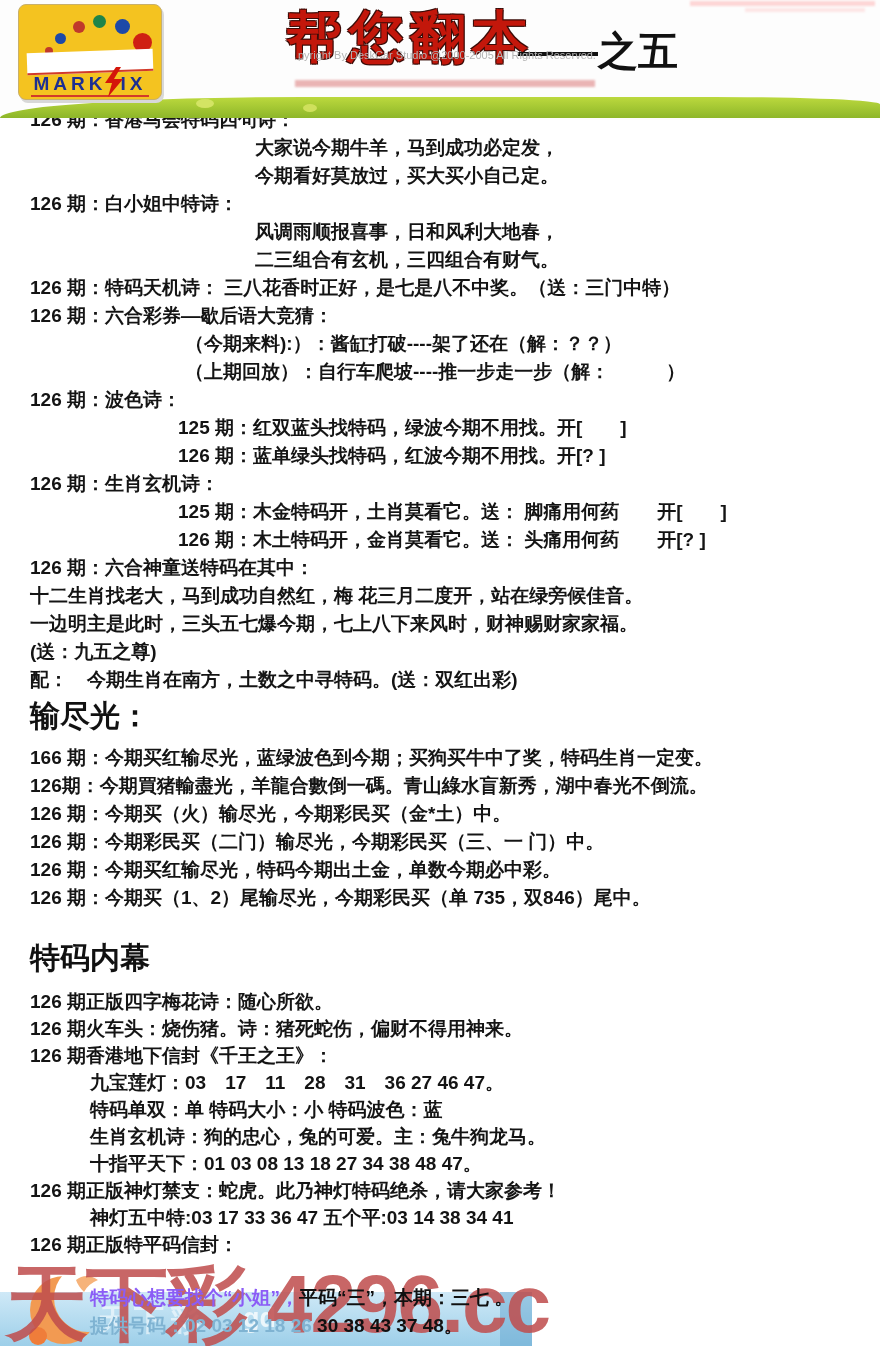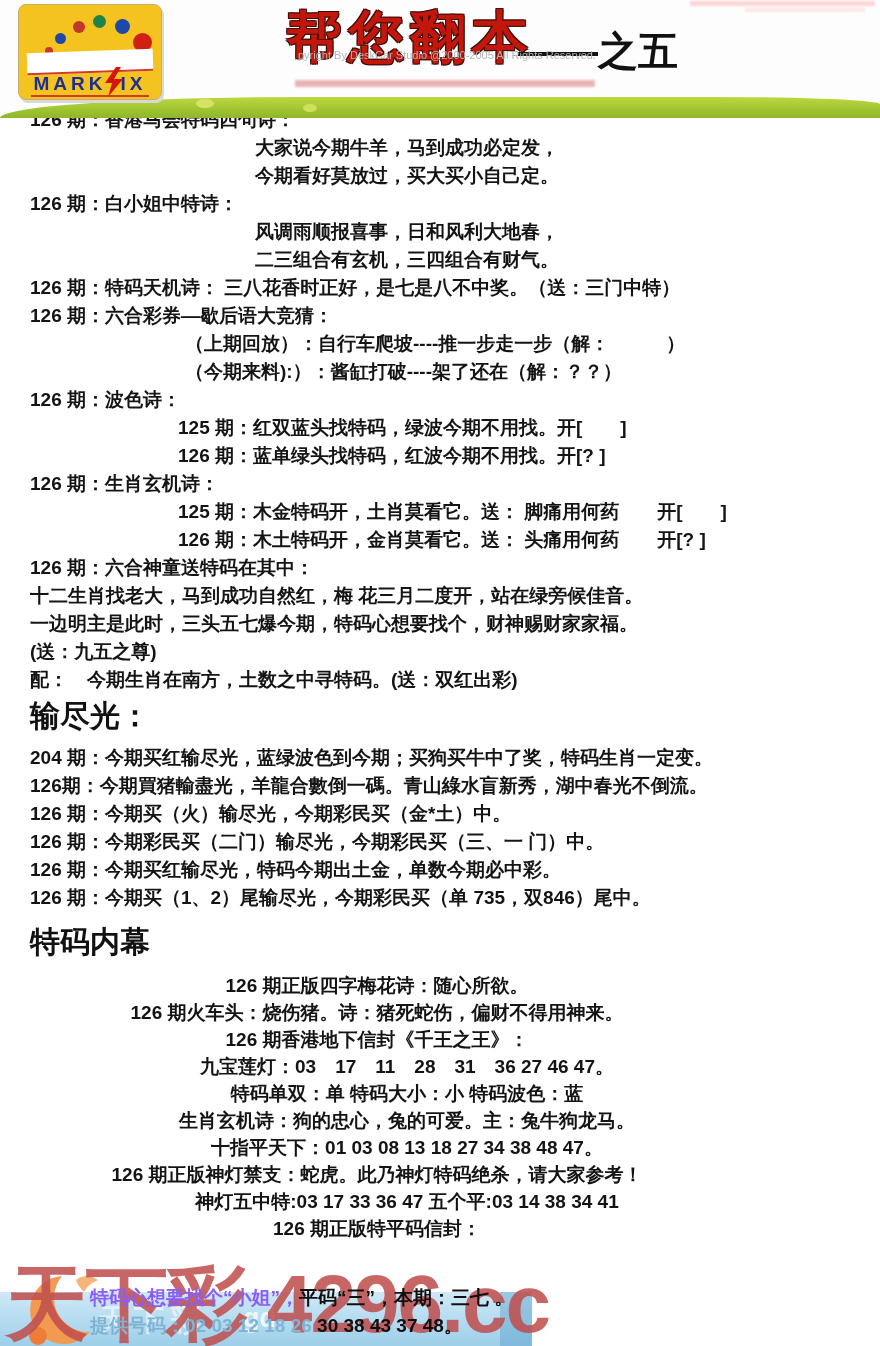--- a/index.html
+++ b/index.html
@@ -31,29 +31,29 @@
   .wave{position:absolute;top:97px;left:0;width:880px;height:21px;z-index:2;
         background:linear-gradient(180deg,#bcd93e,#8db629);
         border-radius:55% 30% 0 0 / 160% 55% 0 0;}
   .wave-knob1{position:absolute;top:99px;left:196px;width:18px;height:9px;border-radius:50%;
               background:#d3e464;z-index:3;}
   .wave-knob2{position:absolute;top:104px;left:303px;width:14px;height:8px;border-radius:50%;
               background:#cfe05c;z-index:3;}
   
   .content{position:absolute;top:106px;left:0;width:724px;z-index:1;color:#141414;}
   .line{font-size:19px;font-weight:bold;line-height:28px;height:28px;white-space:nowrap;}
-  .lc{line-height:27px;height:27px;text-align:center;}
+  .lc{line-height:27px;height:27px;}
   .ind0{padding-left:30px;}
   .poem{padding-left:255px;}
   .ind1{padding-left:185px;}
   .ind2{padding-left:178px;}
   .ind3{padding-left:90px;}
   .h1{font-size:30px;font-weight:bold;color:#111;padding-left:30px;height:36px;line-height:36px;}
   .h1.sjg{margin-top:4px;margin-bottom:10px;}
-  .h1.tmnm{margin-top:12px;margin-bottom:12px;}
+  .h1.tmnm{margin-top:28px;margin-bottom:12px;}
   
   .band{position:absolute;left:0;top:1292px;width:532px;height:54px;z-index:2;
         background:linear-gradient(180deg,#cfe9f7,#9dcfe9);}
   .band-edge{position:absolute;left:500px;top:1292px;width:32px;height:54px;z-index:2;
              background:rgba(90,160,205,.45);}
   .band-text{position:absolute;left:98px;top:1300px;z-index:3;color:rgba(255,255,255,.55);
              font-size:30px;font-weight:bold;letter-spacing:6px;}
   .band-text2{position:absolute;left:243px;top:1303px;z-index:3;color:rgba(255,255,255,.75);
               font-size:27px;font-weight:bold;}
   .flame{position:absolute;left:16px;top:1276px;z-index:3;}
@@ -98,37 +98,37 @@
 
 <div class="content">
   <div class="line ind0">126 期：香港马会特码四句诗：</div>
   <div class="line poem">大家说今期牛羊，马到成功必定发，</div>
   <div class="line poem">今期看好莫放过，买大买小自己定。</div>
   <div class="line ind0">126 期：白小姐中特诗：</div>
   <div class="line poem">风调雨顺报喜事，日和风利大地春，</div>
   <div class="line poem">二三组合有玄机，三四组合有财气。</div>
   <div class="line ind0">126 期：特码天机诗： 三八花香时正好，是七是八不中奖。（送：三门中特）</div>
   <div class="line ind0">126 期：六合彩券—歇后语大竞猜：</div>
+  <div class="line ind1">（今期来料):）：酱缸打破----架了还在（解：？？）</div>
   <div class="line ind1">（上期回放）：自行车爬坡----推一步走一步（解：　　　）</div>
-  <div class="line ind1">（今期来料):）：酱缸打破----架了还在（解：？？）</div>
   <div class="line ind0">126 期：波色诗：</div>
   <div class="line ind2">125 期：红双蓝头找特码，绿波今期不用找。开[　　]</div>
   <div class="line ind2">126 期：蓝单绿头找特码，红波今期不用找。开[? ]</div>
   <div class="line ind0">126 期：生肖玄机诗：</div>
   <div class="line ind2">125 期：木金特码开，土肖莫看它。送： 脚痛用何药　　开[　　]</div>
   <div class="line ind2">126 期：木土特码开，金肖莫看它。送： 头痛用何药　　开[? ]</div>
   <div class="line ind0">126 期：六合神童送特码在其中：</div>
   <div class="line ind0">十二生肖找老大，马到成功自然红，梅 花三月二度开，站在绿旁候佳音。</div>
-  <div class="line ind0">一边明主是此时，三头五七爆今期，特码心想要找个，财神赐财家家福。</div>
+  <div class="line ind0">一边明主是此时，三头五七爆今期，七上八下来风时，财神赐财家家福。</div>
   <div class="line ind0">(送：九五之尊)</div>
   <div class="line ind0">配：　今期生肖在南方，土数之中寻特码。(送：双红出彩)</div>
 
   <div class="h1 sjg">输尽光：</div>
 
-  <div class="line ind0">204 期：今期买红输尽光，蓝绿波色到今期；买狗买牛中了奖，特码生肖一定变。</div>
+  <div class="line ind0">166 期：今期买红输尽光，蓝绿波色到今期；买狗买牛中了奖，特码生肖一定变。</div>
   <div class="line ind0">126期：今期買猪輸盡光，羊龍合數倒一碼。青山綠水盲新秀，湖中春光不倒流。</div>
   <div class="line ind0">126 期：今期买（火）输尽光，今期彩民买（金*土）中。</div>
   <div class="line ind0">126 期：今期彩民买（二门）输尽光，今期彩民买（三、一 门）中。</div>
   <div class="line ind0">126 期：今期买红输尽光，特码今期出土金，单数今期必中彩。</div>
   <div class="line ind0">126 期：今期买（1、2）尾输尽光，今期彩民买（单 735，双846）尾中。</div>
 
   <div class="h1 tmnm">特码内幕</div>
 
   <div class="line lc ind0">126 期正版四字梅花诗：随心所欲。</div>
   <div class="line lc ind0">126 期火车头：烧伤猪。诗：猪死蛇伤，偏财不得用神来。</div>

